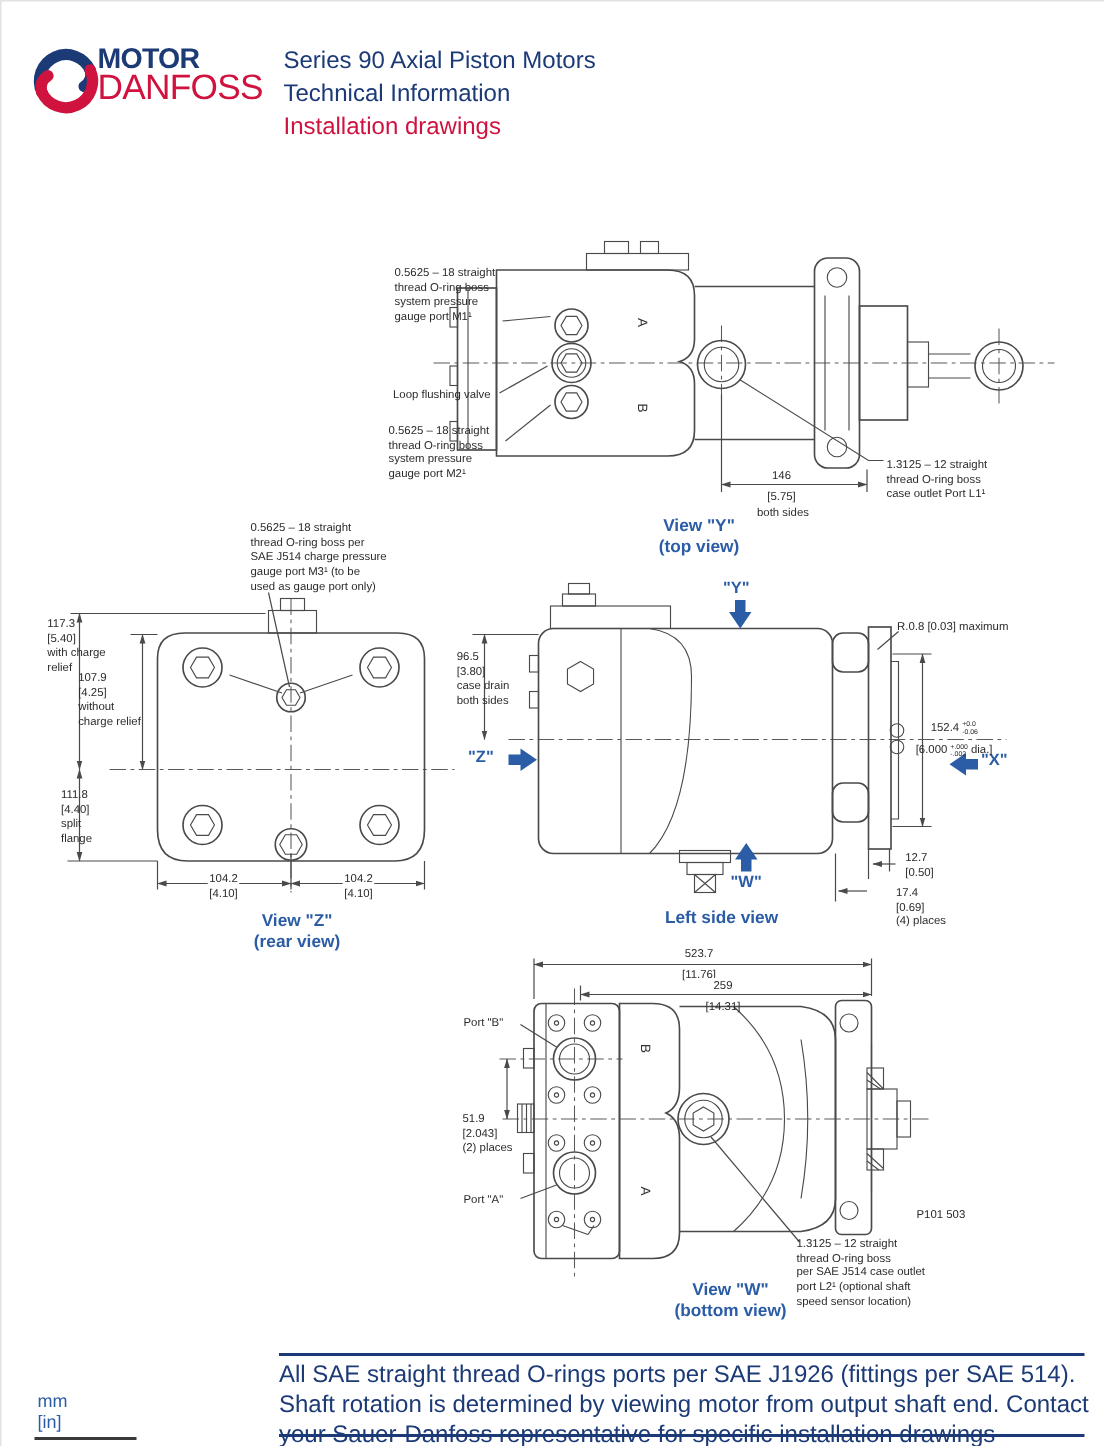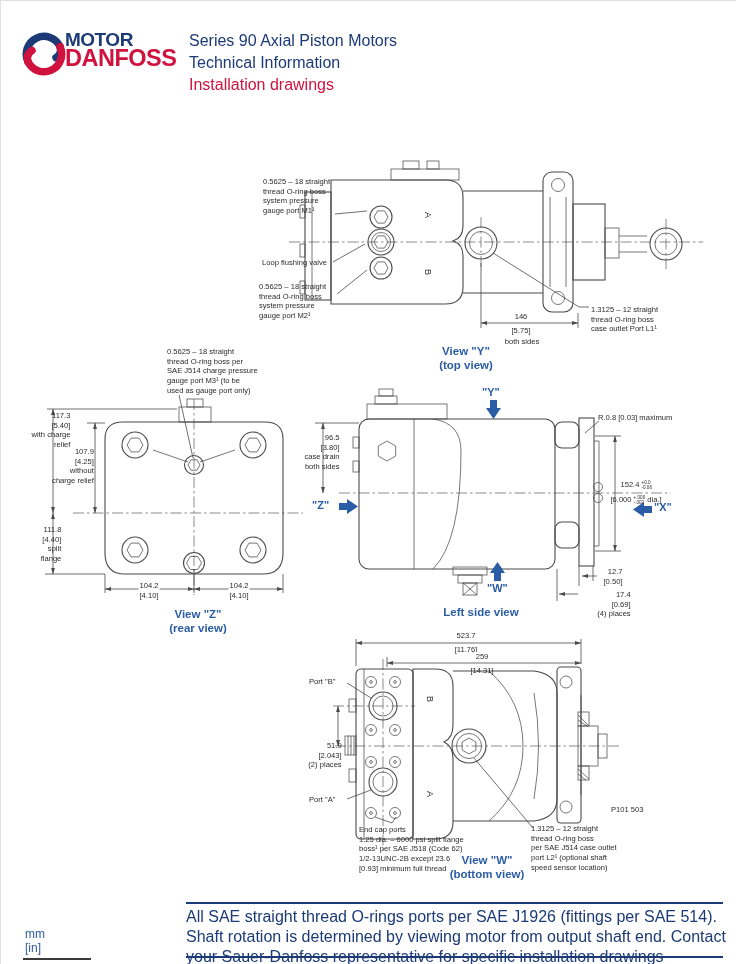--- a/index.html
+++ b/index.html
@@ -1,28 +1,28 @@
 <!DOCTYPE html>
 <html><head>
 <meta charset="utf-8">
 <style>
   html,body{margin:0;padding:0;background:#f2f2f2}
   .page{position:relative;width:736px;height:964px;background:#fff;border:1px solid #e2e2e2;
         font-family:"Liberation Sans",sans-serif;overflow:hidden;margin:0 auto}
   .abs{position:absolute}
   svg.art{position:absolute;left:0;top:0}
   .ann{position:absolute;font-size:7.6px;line-height:1.27;color:#2b2b2b;white-space:pre}
-  .ctr{text-align:right}
+  .ctr{text-align:left}
   .cx{transform:translateX(-50%)}
   .bgw{background:#fff;padding:0 1px}
   .vlbl{position:absolute;font-size:11.5px;line-height:1.25;font-weight:bold;color:#2b5ca6;
         white-space:pre;text-align:center}
   .dir{position:absolute;font-size:11px;font-weight:bold;color:#2b5ca6;white-space:pre}
   .logo-top{font-size:19px;font-weight:800;letter-spacing:-0.5px;line-height:17px;color:#1b3a76}
-  .logo-bot{font-size:23.5px;font-weight:700;letter-spacing:-0.5px;line-height:21px;color:#d0123f}
+  .logo-bot{font-size:23.5px;font-weight:400;letter-spacing:-0.5px;line-height:21px;color:#d0123f}
   .title1,.title2{font-size:16px;line-height:22px;color:#1b3a76}
   .title3{font-size:16px;line-height:22px;color:#d0123f}
   .sechead{position:absolute;font-size:11.5px;font-weight:bold;line-height:14px;color:#d0123f;white-space:pre}
   .foot-rule{position:absolute;height:2px;background:#1b3a76}
   .foot-note{position:absolute;font-size:16px;line-height:1.24;color:#1b3a76;width:545px}
   .units{position:absolute;font-size:12px;line-height:14px;color:#2b5ca6;white-space:pre}
   .pgline{position:absolute;height:2px;background:#3a3a3a}
   .tolstack{display:inline-block;vertical-align:middle;margin-left:2px}
   .tl{display:block;font-size:4.6px;line-height:5px}
   
@@ -303,25 +303,20 @@
 
   <div class="ann ctr cx" style="left:465px;top:630px">523.7</div>
   <div class="ann ctr cx" style="left:465px;top:644px">[11.76]</div>
   <div class="ann ctr cx bgw" style="left:481px;top:651px">259</div>
   <div class="ann ctr cx" style="left:481px;top:665px">[14.31]</div>
   <div class="ann" style="left:308px;top:676px">Port "B"</div>
   <div class="ann" style="left:308px;top:794px">Port "A"</div>
   <div class="ann ctr cx" style="left:324px;top:740px">51.9
 [2.043]
 (2) places</div>
-  <div class="ann" style="left:358px;top:824px">End cap ports
-1.25 dia. – 6000 psi split flange
-boss¹ per SAE J518 (Code 62)
-1/2-13UNC-2B except 23.6
-[0.93] minimum full thread</div>
   <div class="ann" style="left:530px;top:823px">1.3125 – 12 straight
 thread O-ring boss
 per SAE J514 case outlet
 port L2¹ (optional shaft
 speed sensor location)</div>
   <div class="ann" style="left:610px;top:804px">P101 503</div>
   <div class="vlbl cx" style="left:486px;top:852px">View "W"
 (bottom view)</div>
 
   <div class="foot-rule" style="left:185px;top:901px;width:537px"></div>

